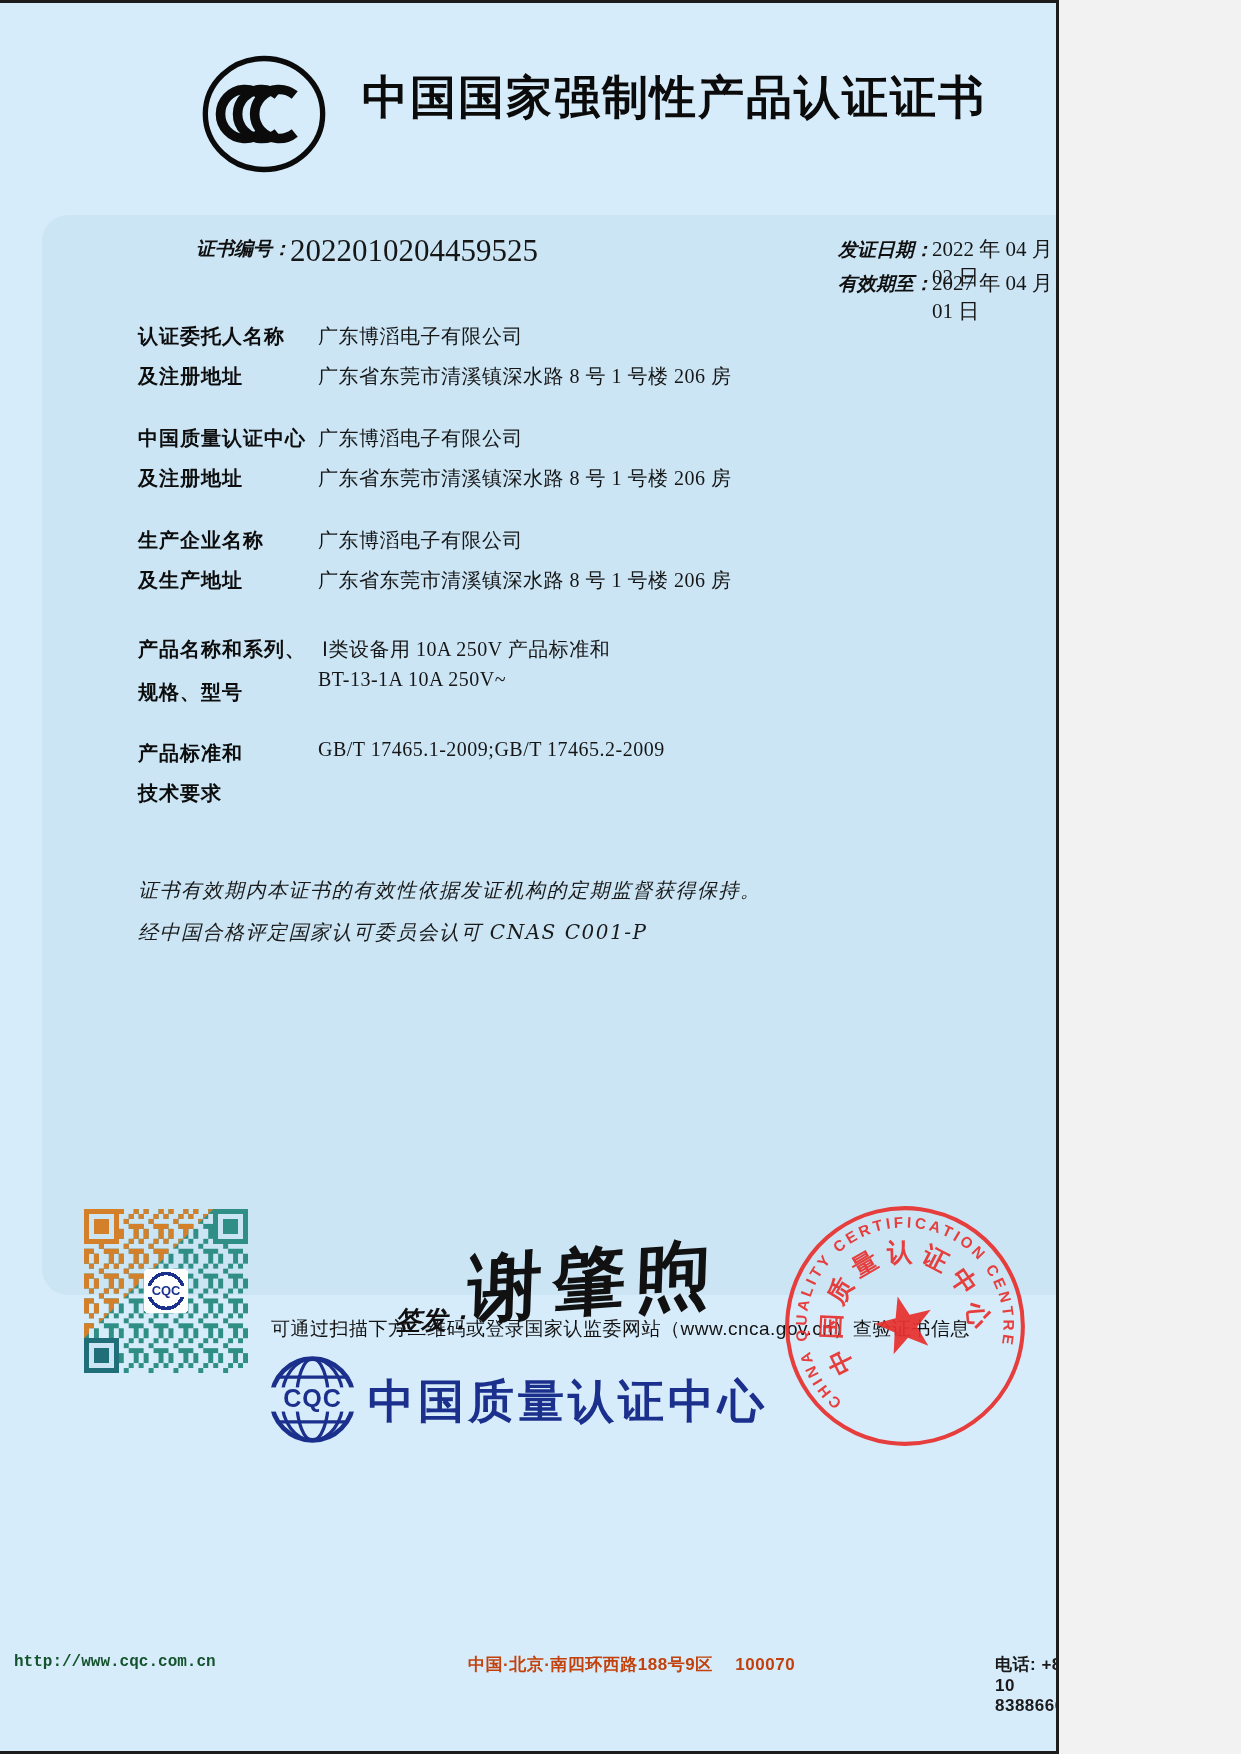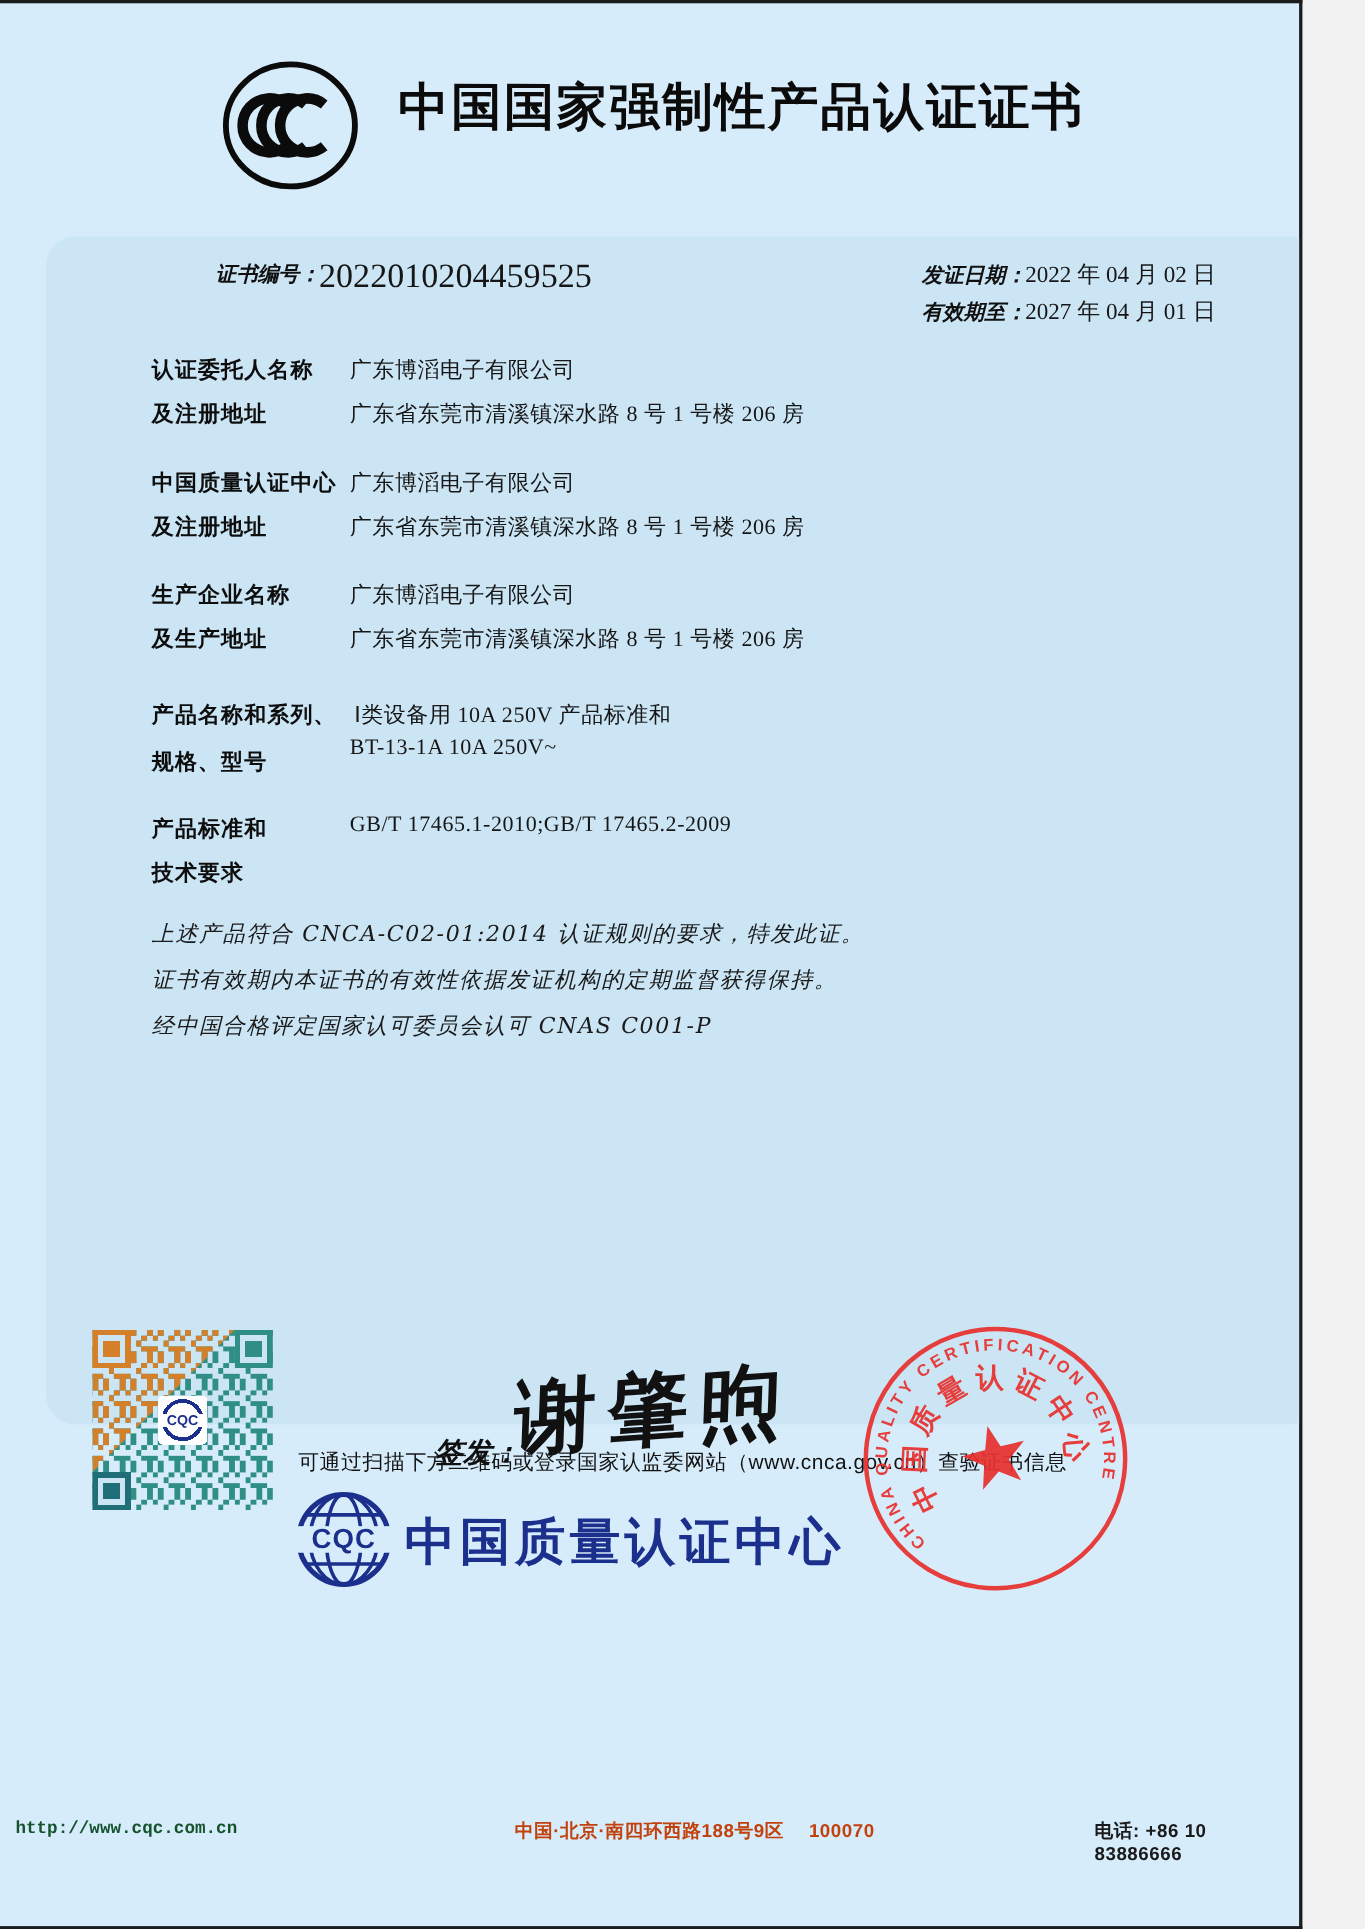--- a/index.html
+++ b/index.html
@@ -2,21 +2,21 @@
 <html><head>
 <meta charset="utf-8">
 <style>
   html,body{margin:0;padding:0;}
   body{
     width:1241px;height:1754px;
     background:#f2f2f2;
     font-family:"Liberation Sans", sans-serif;
   }
   .page{
-    position:relative;width:1184px;height:1754px;overflow:hidden;
+    position:relative;width:1059px;height:1754px;overflow:hidden;
     background:#d7ecfa;
     border-top:3px solid #1c1c1c;
     border-right:3px solid #1c1c1c;
     border-bottom:3px solid #1c1c1c;
     box-sizing:border-box;
     color:#121212;
   }
   .abs{position:absolute;}
   
   .title{
@@ -144,25 +144,24 @@
 
   <div>
     <div class="abs flabel" style="left:138px;top:633px;">产品名称和系列、</div>
     <div class="abs fvalue" style="left:322px;top:633px;">Ⅰ类设备用 10A 250V 产品标准和</div>
     <div class="abs flabel" style="left:138px;top:676px;">规格、型号</div>
     <div class="abs fvalue" style="left:318px;top:665px;">BT-13-1A 10A 250V~</div>
   </div>
 
   <div>
     <div class="abs flabel" style="left:138px;top:737px;">产品标准和</div>
-    <div class="abs fvalue" style="left:318px;top:735px;">GB/T 17465.1-2010;GB/T 17465.2-2009</div>
+    <div class="abs fvalue" style="left:318px;top:735px;">GB/T 17465.1-2009;GB/T 17465.2-2009</div>
     <div class="abs flabel" style="left:138px;top:777px;">技术要求</div>
   </div>
 
-  <div class="abs stmt" style="left:138px;top:832px;">上述产品符合 CNCA-C02-01:2014 认证规则的要求，特发此证。</div>
   <div class="abs stmt" style="left:138px;top:874px;">证书有效期内本证书的有效性依据发证机构的定期监督获得保持。</div>
   <div class="abs stmt" style="left:138px;top:916px;">经中国合格评定国家认可委员会认可 CNAS C001-P</div>
 
   <div class="abs verify">可通过扫描下方二维码或登录国家认监委网站（www.cnca.gov.cn）查验证书信息</div>
 
   <svg class="abs qr" viewBox="0 0 33 33" shape-rendering="crispEdges">
     <defs>
       <pattern id="qpt" width="5" height="5" patternUnits="userSpaceOnUse">
         <g fill="#2f8f86">
           <rect x="0" y="0" width="1" height="1"></rect>

